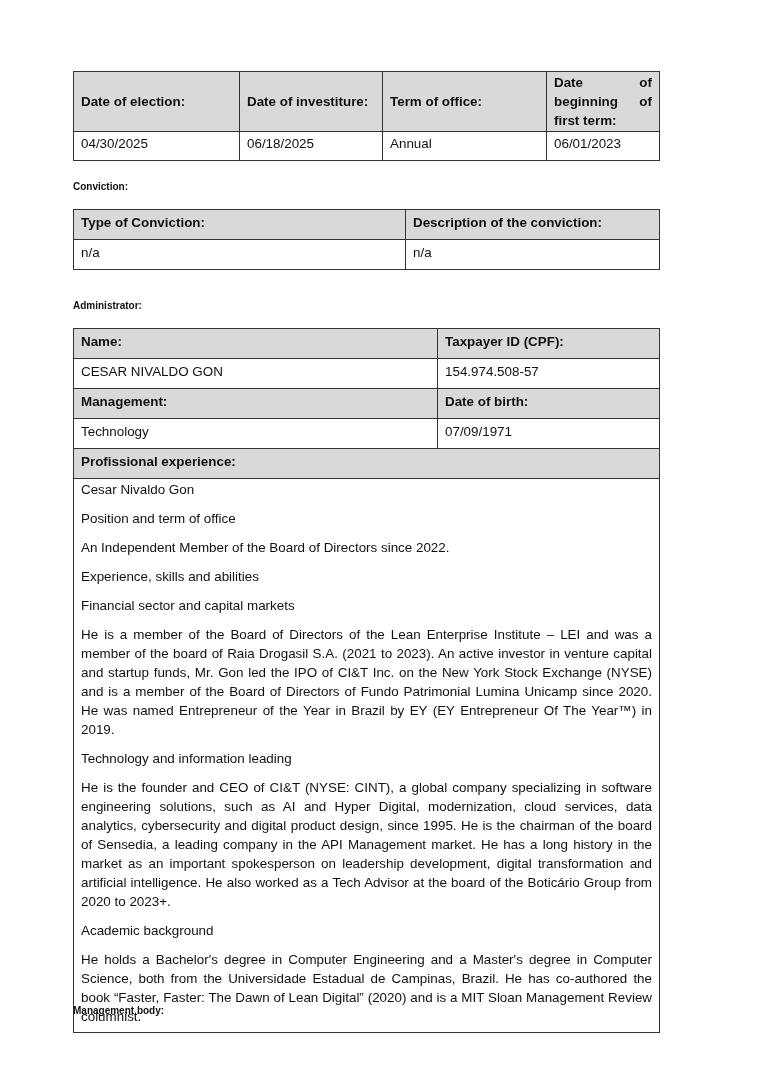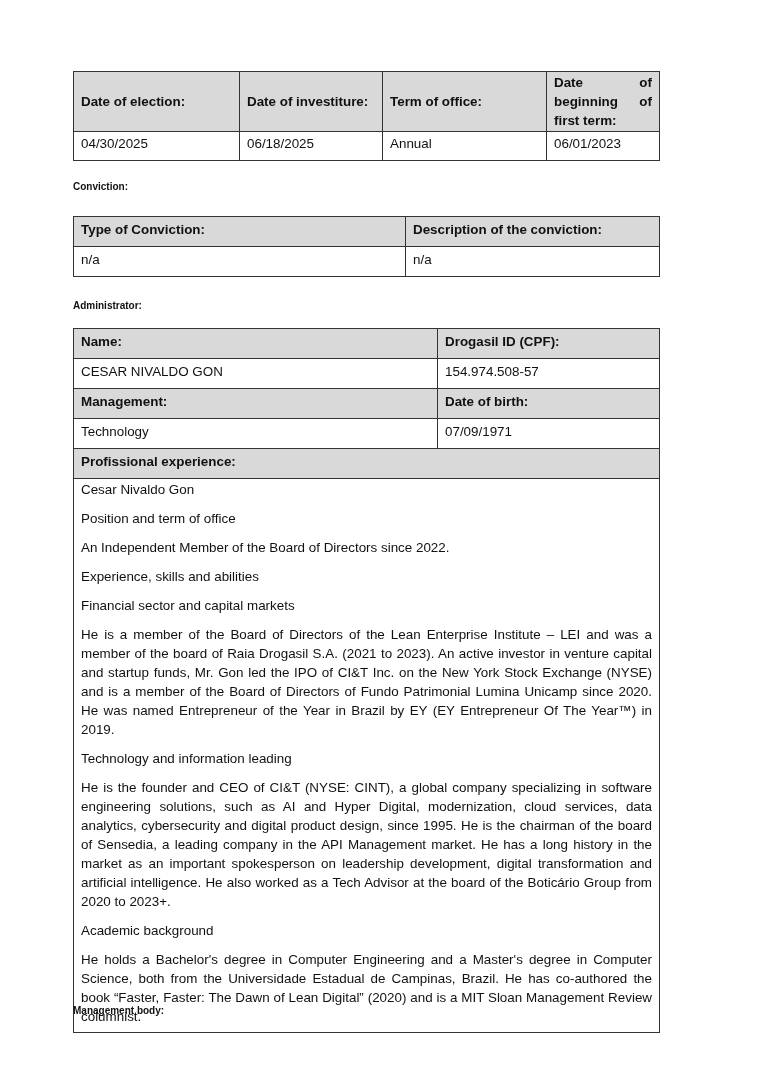--- a/index.html
+++ b/index.html
@@ -11,21 +11,21 @@
   td {
     border: 1px solid #333; vertical-align: top; padding: 3px 7px 3px 7px;
     line-height: 19px;
   }
   td.hd { background: #d9d9d9; font-weight: bold; }
   .t1 td.hd { font-weight: normal; font-weight: 600; vertical-align: middle; }
   .t1 { top: 71px; }
   .t1 tr.h td { height: 44px; padding-top: 1px; padding-bottom: 1px; }
   .t1 tr.v td { height: 23px; padding-top: 2px; }
   .section-label { position: absolute; left: 73px; font-weight: bold; font-size: 10px; }
-  .t2 { top: 216px; }
+  .t2 { top: 209px; }
   .t2 td { height: 23px; }
   .t3 { top: 328px; }
   .t3 tr td { height: 23px; }
   .exp p { margin: 0 0 10px 0; line-height: 19px; text-align: justify; }
   .exp p:last-child { margin-bottom: 6px; }
   .exp { padding-top: 1px !important; padding-bottom: 0 !important; }
 </style>
 </head>
 <body>
 
@@ -60,21 +60,21 @@
   </tr>
 </tbody>
   </table>
 
 <div class="section-label" style="top:300px">Administrator:</div>
 
 <table class="t3">
   <tbody>
       <tr>
     <td class="hd" style="width:349px">Name:</td>
-    <td class="hd">Drogasil ID (CPF):</td>
+    <td class="hd">Taxpayer ID (CPF):</td>
   </tr>
   <tr>
     <td>CESAR NIVALDO GON</td>
     <td>154.974.508-57</td>
   </tr>
   <tr>
     <td class="hd">Management:</td>
     <td class="hd">Date of birth:</td>
   </tr>
   <tr>

